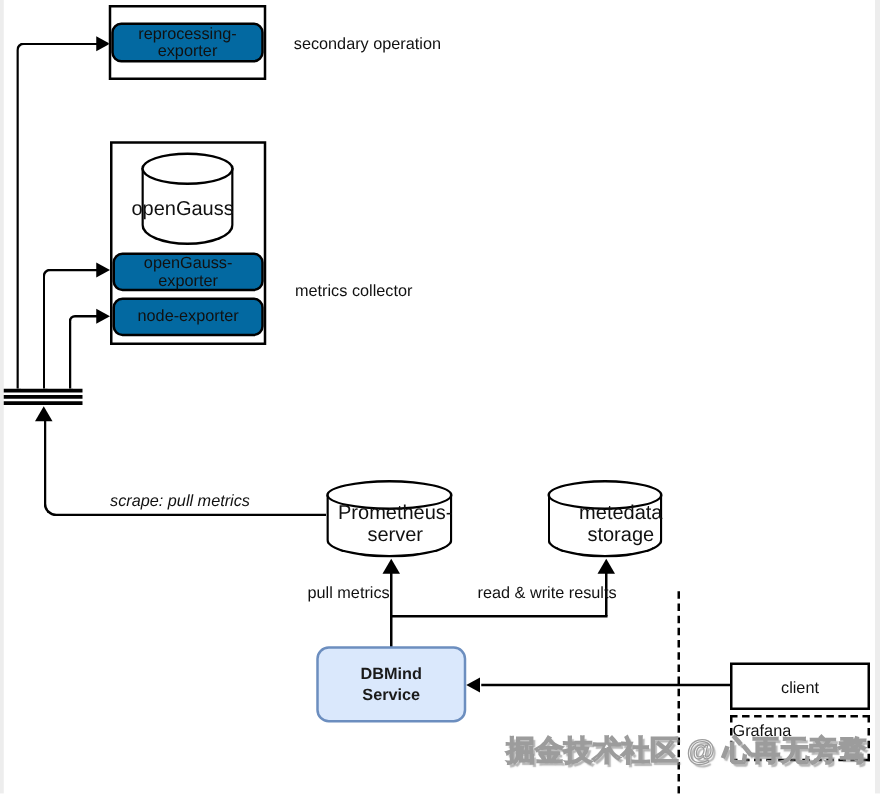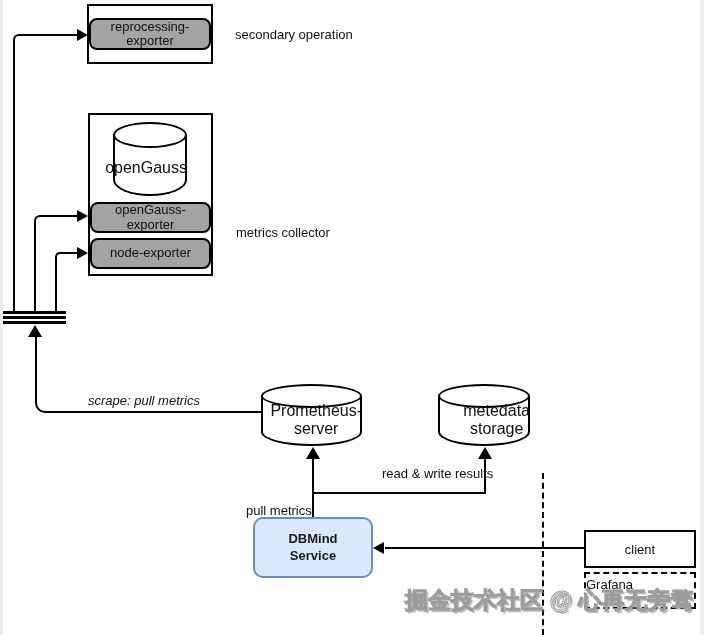--- a/index.html
+++ b/index.html
@@ -7,21 +7,21 @@
     position:relative; width:704px; height:635px;
     background:#ffffff; overflow:hidden;
     font-family:"Liberation Sans", sans-serif;
     color:#111;
   }
   .edge-strip { position:absolute; background:#ededed; }
   .lbl { white-space:pre-line; }
 
   
   .box { position:absolute; border:2px solid #000; background:#fff; box-sizing:border-box; }
-  .rbox { position:absolute; border:2px solid #000; background:#a3a3a3; border-radius:8px;
+  .rbox { position:absolute; border:2px solid #000; background:#0369a1; border-radius:8px;
           box-sizing:border-box; display:flex; align-items:center; justify-content:center;
           text-align:center; font-size:13px; line-height:1.1; }
   .textlabel { position:absolute; font-size:13px; white-space:nowrap; }
 
   
   .cylinder { position:absolute; }
   .cyl-top  { position:absolute; left:0; right:0; top:0; height:26px; border:2px solid #000;
               border-radius:50%; background:#fff; box-sizing:border-box; z-index:2; }
   .cyl-body { position:absolute; left:0; right:0; top:12px; bottom:0; border:2px solid #000;
               border-top:none; background:#fff; box-sizing:border-box; z-index:1;
@@ -135,21 +135,21 @@
     </div>
   </div>
 
   <div class="arrowU" style="left:306px;top:447px;"></div>
   <div class="lineV" style="left:312px;top:458px;height:35px;"></div>
   <div class="lineH" style="left:312px;top:492px;width:174px;"></div>
   <div class="arrowU" style="left:478px;top:447px;"></div>
   <div class="lineV" style="left:484px;top:458px;height:35px;"></div>
   <div class="lineV" style="left:312px;top:492px;height:26px;"></div>
 
-  <div class="textlabel" style="left:246px;top:466px;margin-top:37px;">pull metrics</div>
+  <div class="textlabel" style="left:246px;top:466px;">pull metrics</div>
   <div class="textlabel" style="left:382px;top:466px;">read &amp; write results</div>
 
   <div class="dbmind">
     <span class="lbl">DBMind
 Service</span>
   </div>
 
   <div class="lineH" style="left:385px;top:547px;width:200px;"></div>
   <div class="arrowL" style="left:373px;top:542px;"></div>
 

